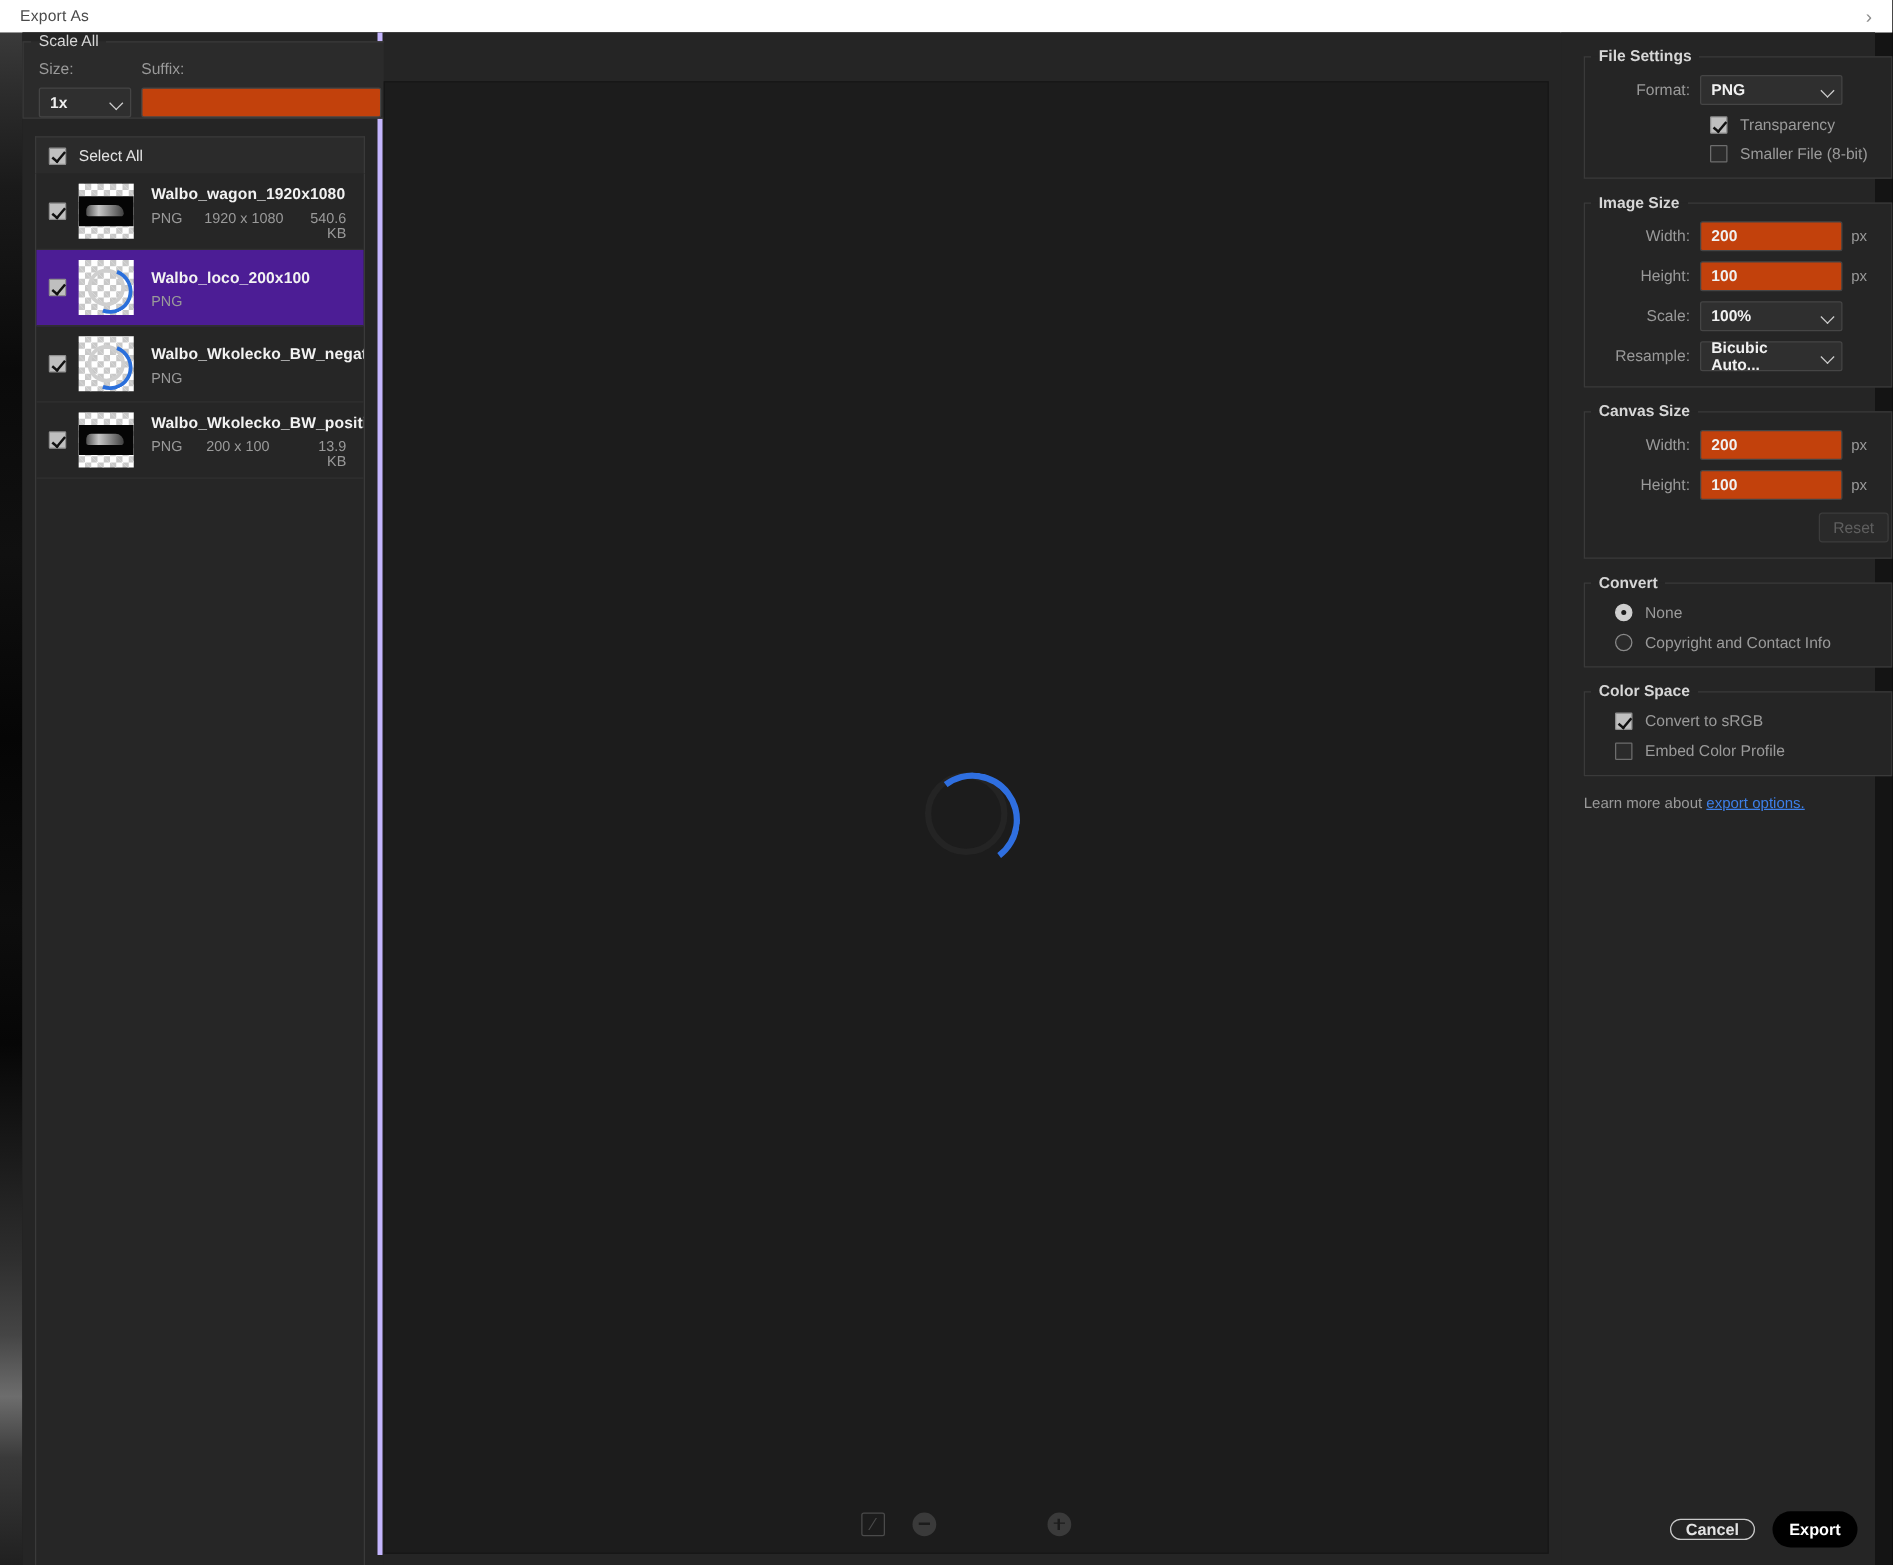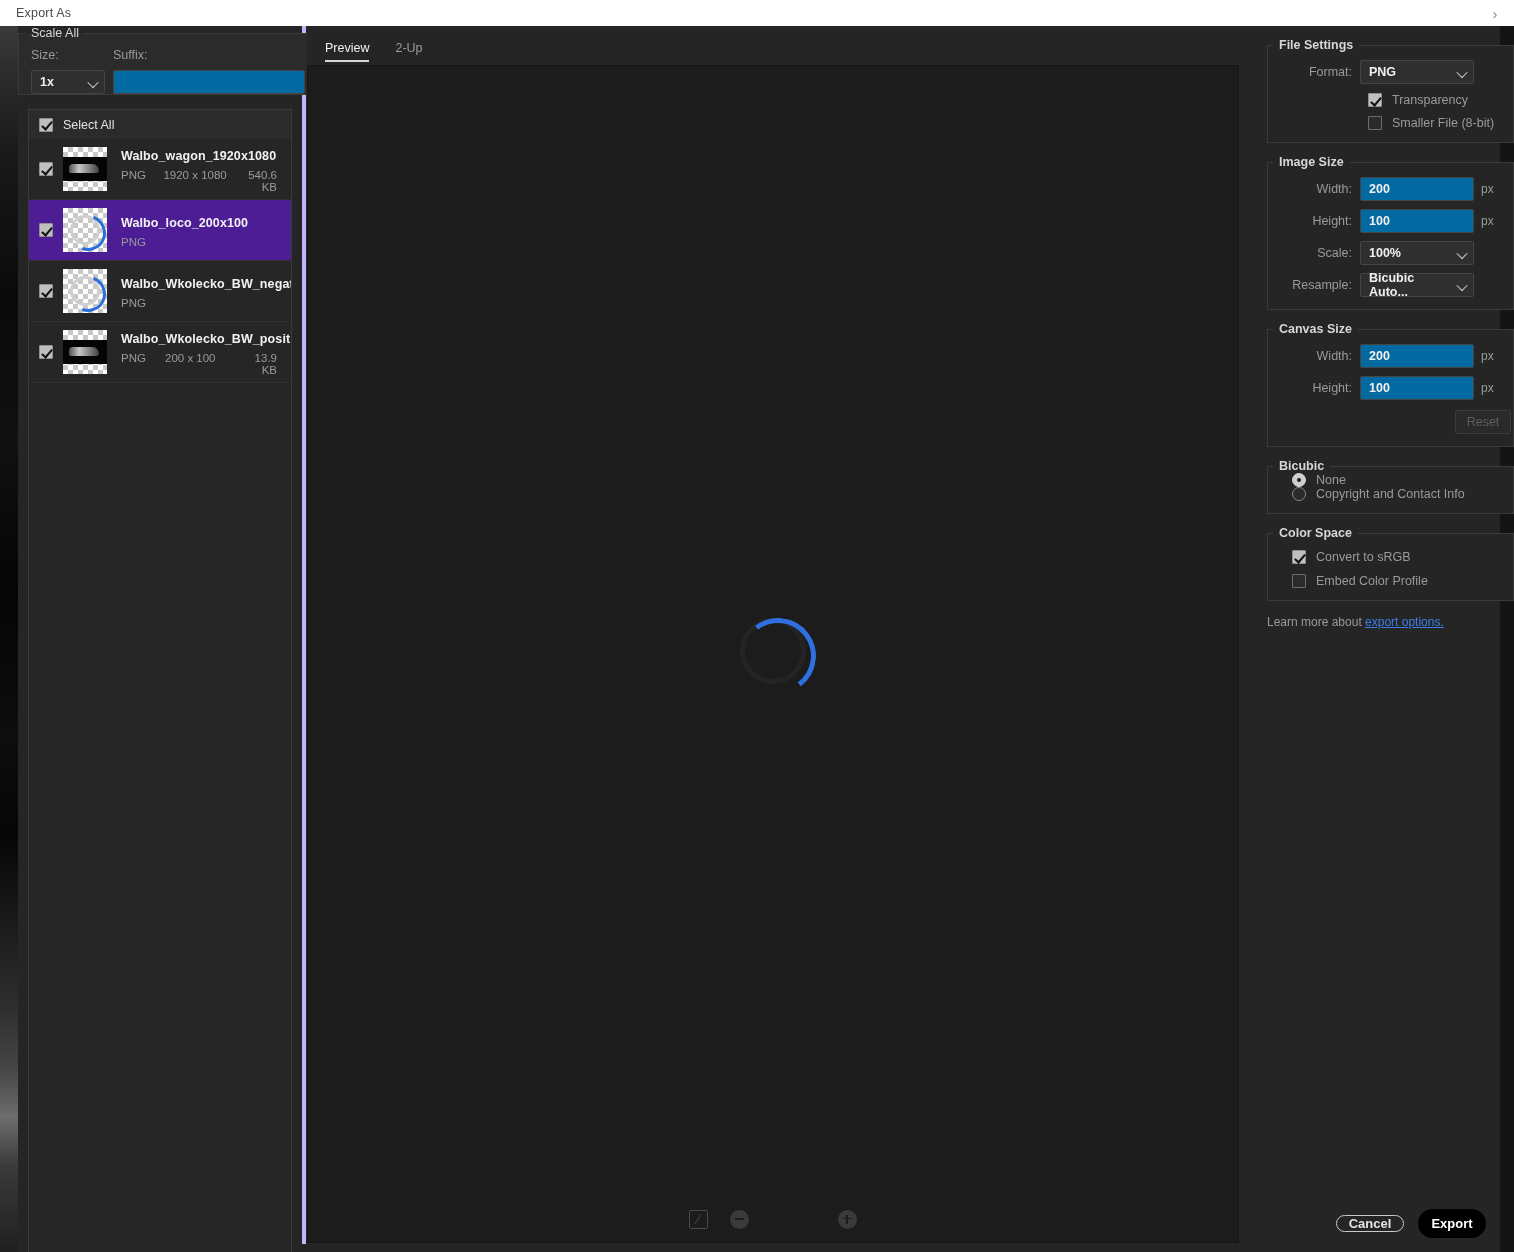--- a/index.html
+++ b/index.html
@@ -103,21 +103,21 @@
     cursor: pointer;
   }
   .sel::after {
     content: ""; position: absolute; right: 7px; top: 9px;
     width: 7px; height: 7px;
     border-right: 1.6px solid #cfcfcf; border-bottom: 1.6px solid #cfcfcf;
     transform: rotate(45deg) translate(-1px,-1px);
   }
   .sel.size { width: 74px; }
   .txtinput {
-    background: #0369a1;
+    background: #c2410c;
     border: 1px solid #454545;
     border-radius: 2px;
     height: 24px;
     color: #f0f0f0; font-size: 12.5px; font-weight: bold;
     padding: 0 8px;
     outline: none;
     font-family: "Liberation Sans", sans-serif;
   }
   .suffix-input { flex: 1; }
   .trash {
@@ -329,21 +329,21 @@
   .radio {
     width: 14px; height: 14px; flex: 0 0 14px;
     border-radius: 50%; border: 1.5px solid #8a8a8a;
     background: #2b2b2b; position: relative; cursor: pointer;
   }
   .radio.on { background: #cfcfcf; border-color: #cfcfcf; }
   .radio.on::after {
     content: ""; position: absolute; left: 3.5px; top: 3.5px;
     width: 4px; height: 4px; border-radius: 50%; background: #1c1c1c;
   }
-  .r-radio-row { display: flex; align-items: flex-start; padding-left: 24px; }
+  .r-radio-row { display: flex; align-items: flex-start; margin-top: 10px; padding-left: 24px; }
   .r-radio-row .lbl { margin-left: 10px; font-size: 12.5px; color: #9a9a9a; }
   .r-cs-row { display: flex; align-items: center; margin-top: 10px; padding-left: 24px; }
   .r-cs-row .lbl { margin-left: 10px; font-size: 12.5px; color: #9a9a9a; }
   .learn {
     margin: 14px 0 0 18px; width: 247px;
     font-size: 12px; color: #9a9a9a;
   }
   .learn a { color: #3d7fe8; text-decoration: underline; cursor: pointer; }
 
   
@@ -470,24 +470,20 @@
               <span class="f-dim">200 x 100</span>
               <span class="f-size">13.9 KB</span>
             </span>
           </span>
         </div>
 
       </div>
     </div>
 
     <div class="center">
-      <div class="tabs">
-        <div class="tab active">Preview</div>
-        <div class="tab">2-Up</div>
-      </div>
 
       <div class="canvas">
         <div class="spinner"></div>
 
         <div class="preview-toolbar">
           <span class="pt-icon pt-fit">∕</span>
           <span class="pt-icon pt-minus"></span>
           <span class="pt-icon pt-plus"></span>
         </div>
       </div>
@@ -550,21 +546,21 @@
           <span class="r-label">Height:</span>
           <input class="txtinput wide" type="text" value="100" style="">
           <span class="r-unit">px</span>
         </div>
         <div class="r-reset-row">
           <button class="btn-reset">Reset</button>
         </div>
       </fieldset>
 
       <fieldset class="rbox">
-        <legend>Bicubic</legend>
+        <legend>Convert</legend>
         <div class="r-radio-row">
           <span class="radio on"></span>
           <span class="lbl">None</span>
         </div>
         <div class="r-radio-row">
           <span class="radio"></span>
           <span class="lbl">Copyright and Contact Info</span>
         </div>
       </fieldset>
 

